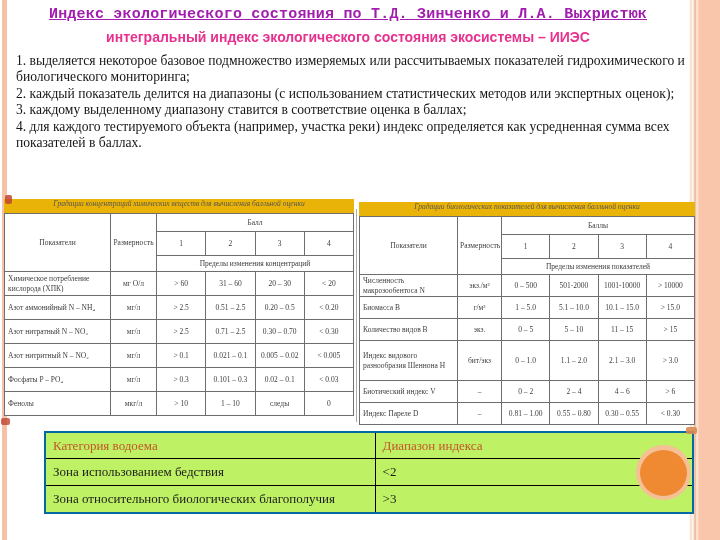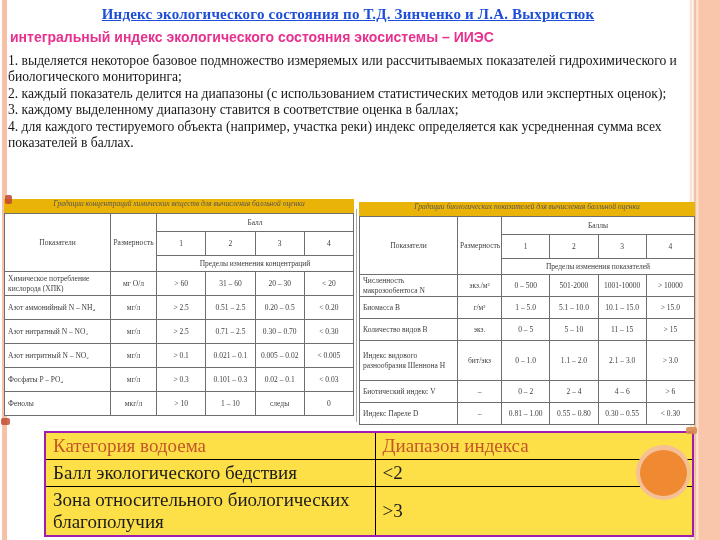--- a/index.html
+++ b/index.html
@@ -9,30 +9,30 @@
   }
   
   .stripe-left { position:absolute; left:2px; top:0; width:5px; height:540px; background:#f5c1a7; z-index:1; }
   .band-right {
     position:absolute; right:0; top:0; width:31px; height:540px; z-index:0;
     background:linear-gradient(to right,#ffffff 0px,#f5dccb 2px,#fffdf7 4px,#edb091 6px,#fdeedd 8px,#f9c6ab 10px,#f9c6ab 31px);
   }
   
   .title {
     position:absolute; top:6px; left:10px; right:34px; text-align:center;
-    font-family:Liberation Serif, serif; font-weight:bold; font-size:15px;
-    color:#1d4ed8; text-decoration:underline; letter-spacing:.2px;
+    font-family:Liberation Mono, monospace; font-weight:bold; font-size:15px;
+    color:#a21caf; text-decoration:underline; letter-spacing:.2px;
   }
   .subtitle {
-    position:absolute; top:29px; left:10px; right:34px; text-align:left;
+    position:absolute; top:29px; left:10px; right:34px; text-align:center;
     font-family:"Liberation Sans", sans-serif; font-weight:bold; font-size:14px;
   }
   
   .body-text { position:absolute; left:8px; top:53px; width:679px; font-size:13.6px; line-height:16.4px; color:#161616; }
-  .body-text p { margin:0; }
+  .body-text p { margin:0;padding-left:8px; }
   
   .scan { position:absolute; background:#eab308; color:#3d3d3d; z-index:2; }
   .scan-left  { left:4px;  top:199px; width:350px; }
   .scan-right { left:359px; top:202px; width:336px; }
   .scan-caption { font-style:italic; font-size:7.5px; color:#555; text-align:center; white-space:nowrap; overflow:hidden; }
   .scan table { border-collapse:collapse; margin-top:5px; width:100%; table-layout:fixed; background:#fff; }
   .scan th, .scan td {
     border:1px solid #6e6e6e; font-weight:normal; font-size:7.5px;
     padding:1px 2px; text-align:center; vertical-align:middle; line-height:1.25;
   }
@@ -40,22 +40,22 @@
   .scan tr.r-score th { height:15px; }
   .scan tr.r-nums  th { height:21px; }
   .scan tr.r-lim   th { height:13px;margin-left:36px; }
   .scan-left  tbody tr { height:24px;margin-top:44px; }
   .scan-right tbody tr { height:22px; }
   .scan-right tbody tr.tall { height:40px;margin-left:16px; }
   .scan-edge { position:absolute; left:356px; top:209px; width:1px; height:213px; background:#aaa; z-index:2; }
   
   .cat-table {
     position:absolute; left:44px; top:431px; width:650px; z-index:3;
-    border-collapse:collapse; font-size:19px; color:#1c1c1c; background:#fde047;
-    border:2px solid #a21caf;
+    border-collapse:collapse; font-size:13px; color:#1c1c1c; background:#bef264;
+    border:2px solid #0369a1;
   }
   .cat-table th, .cat-table td {
     border:1px solid #000; font-weight:normal; text-align:left;
     padding:2px 2px 2px 7px; height:21px;
   }
   .cat-table td { height:22px; }
   
   .halo   { position:absolute; left:636px; top:445px; width:55px; height:55px; border-radius:50%; background:#f6c096; z-index:4; }
   .circle { position:absolute; left:640px; top:450px; width:47px; height:46px; border-radius:50%; background:#ef8a33; z-index:5; }
   
@@ -250,21 +250,21 @@
         <col style="width:319px">
       </colgroup>
     <thead>
       <tr>
         <th id="cat-h1" style="color: rgb(196, 85, 43);">Категория водоема</th>
         <th id="cat-h2" style="color: rgb(196, 85, 43);">Диапазон индекса</th>
       </tr>
     </thead>
     <tbody>
       <tr>
-        <td>Балл экологического бедствия</td>
+        <td>Зона использованием бедствия</td>
         <td>&lt;2</td>
       </tr>
       <tr>
         <td>Зона относительного биологических благополучия</td>
         <td>&gt;3</td>
       </tr>
     </tbody>
   </table>
 
   <div class="halo"></div>

